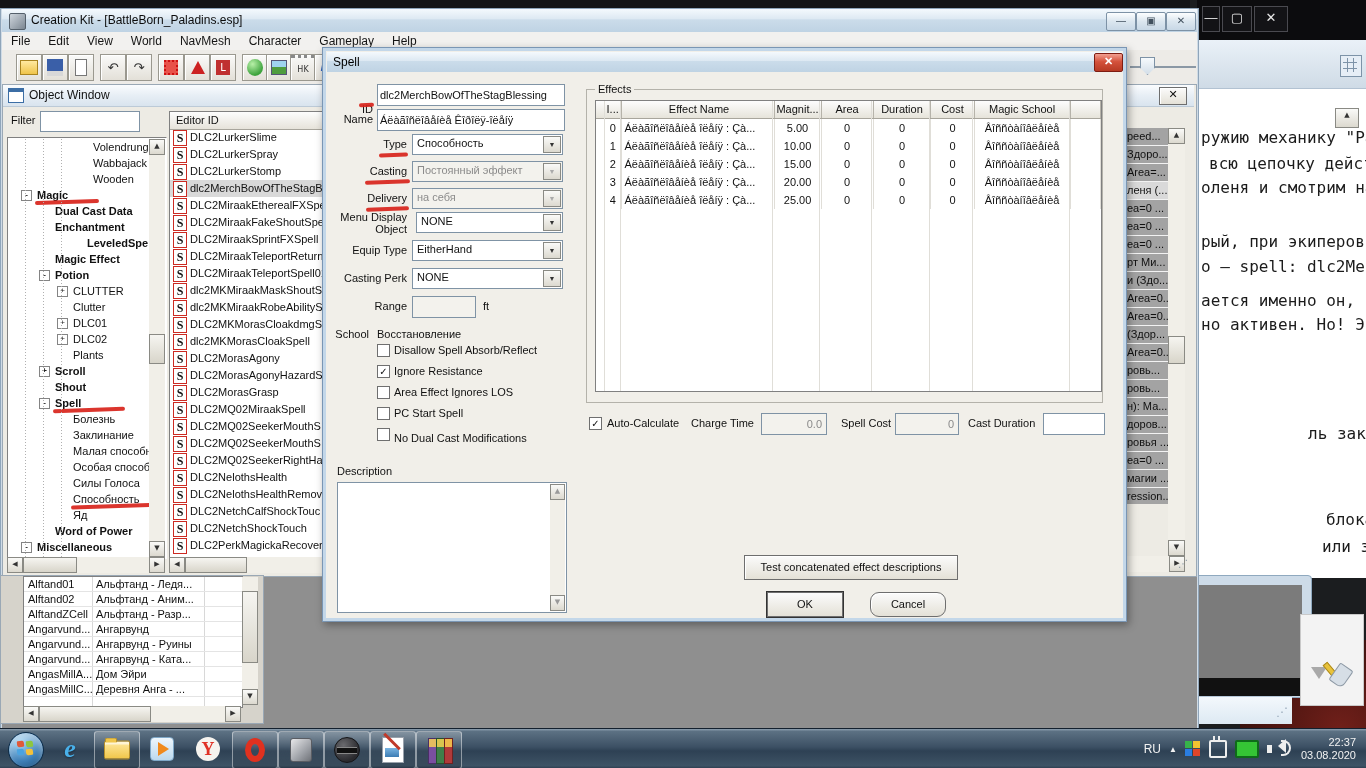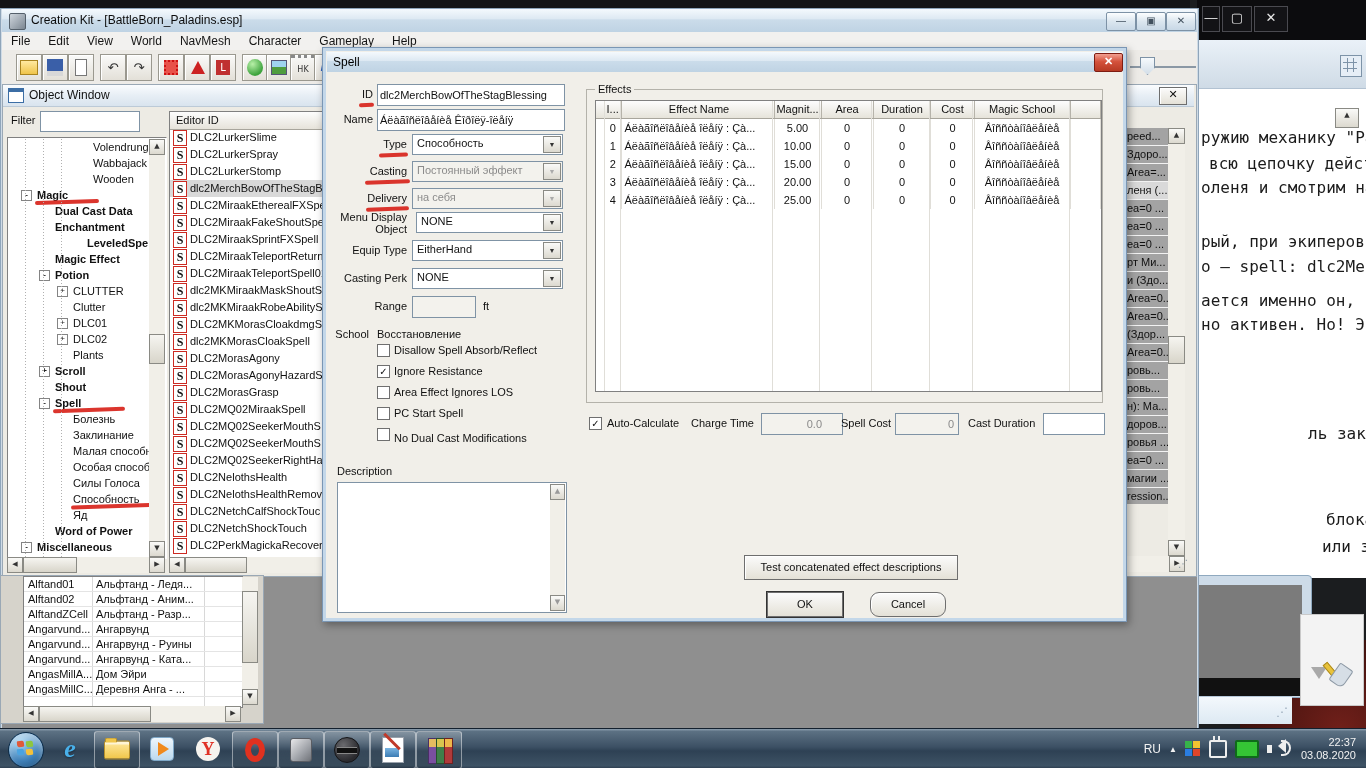--- a/index.html
+++ b/index.html
@@ -632,21 +632,21 @@
     <div class="sbtn" style="position:absolute;right:0;top:0;bottom:0;width:14px;">▶</div>
   </div>
 </div>
 
 <div class="abs" id="spell">
   <div class="titlegrad" id="sp-title">
     <div id="sp-title-text">Spell</div>
     <div id="sp-close">✕</div>
   </div>
 
-  <div class="sp-label" style="left:0;top:40px;width:50px;text-align:right;">ID</div>
+  <div class="sp-label" style="left:0;top:55px;width:50px;text-align:right;">ID</div>
   <div class="redline" style="left:36px;top:55px;width:15px;"></div>
   <input class="sp-input field" style="left: 54px; top: 36px; width: 182px;" value="dlc2MerchBowOfTheStagBlessing">
 
   <div class="sp-label" style="left:0;top:65px;width:50px;">Name</div>
   <input class="sp-input field" style="left: 54px; top: 61px; width: 182px;" value="Áëàãîñëîâåíèå Êîðîëÿ-îëåíÿ">
 
   <div class="sp-label" style="left:0;top:90px;width:84px;">Type</div>
   <div class="redline" style="left:56px;top:105px;width:29px;"></div>
   <div class="combo" style="left:89px;top:86px;width:149px;">
     <span class="val">Способность</span>
@@ -792,21 +792,21 @@
       <div class="fxcol-line" style="left:275px;"></div>
         <div class="fxcol-line" style="left:333px;"></div>
       <div class="fxcol-line" style="left:376px;"></div>
         <div class="fxcol-line" style="left:473px;"></div>
     </div>
   </div>
 
   <div class="chk" id="autocalc-chk" style="left:266px;top:369px;">✓</div>
   <div class="chk-label" style="left:284px;top:369px;">Auto-Calculate</div>
   <div class="chk-label" style="left:368px;top:369px;">Charge Time</div>
-  <input class="sp-input field" style="left: 438px; top: 365px; width: 58px; background: rgb(243, 242, 237); color: rgb(138, 138, 138); text-align: right; padding-right: 20px;" value="0.0">
+  <input class="sp-input field" style="left: 438px; top: 365px; width: 58px; background: rgb(243, 242, 237); color: rgb(138, 138, 138); text-align: right; padding-right: 4px;" value="0.0">
   <div class="chk-label" style="left:518px;top:369px;">Spell Cost</div>
   <input class="sp-input field" style="left: 572px; top: 365px; width: 56px; background: rgb(243, 242, 237); color: rgb(138, 138, 138); text-align: right; padding-right: 4px;" value="0">
   <div class="chk-label" style="left:645px;top:369px;">Cast Duration</div>
   <input class="sp-input field" style="left: 720px; top: 365px; width: 56px;" value="">
 
   <div class="btn3" style="position:absolute;left:421px;top:507px;width:212px;height:23px;line-height:22px;">Test concatenated effect descriptions</div>
   <div class="btn3 btn-default" style="position:absolute;left:444px;top:544px;width:74px;height:23px;line-height:22px;">OK</div>
   <div class="btn3" style="position:absolute;left:547px;top:544px;width:74px;height:23px;line-height:22px;border-radius:9px;">Cancel</div>
 </div>
 

